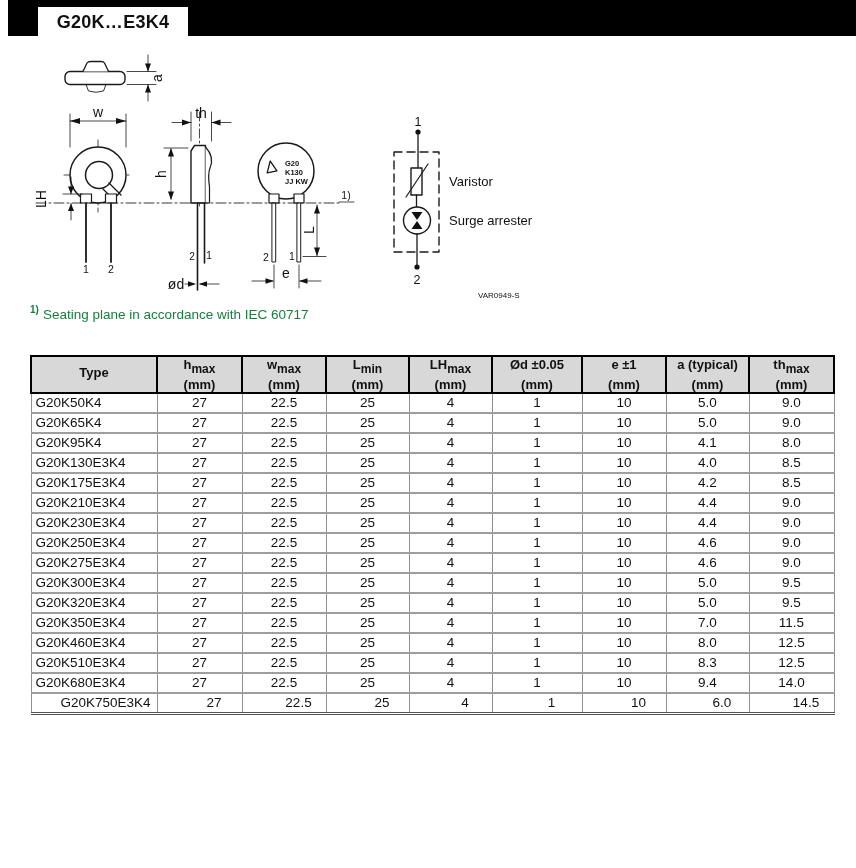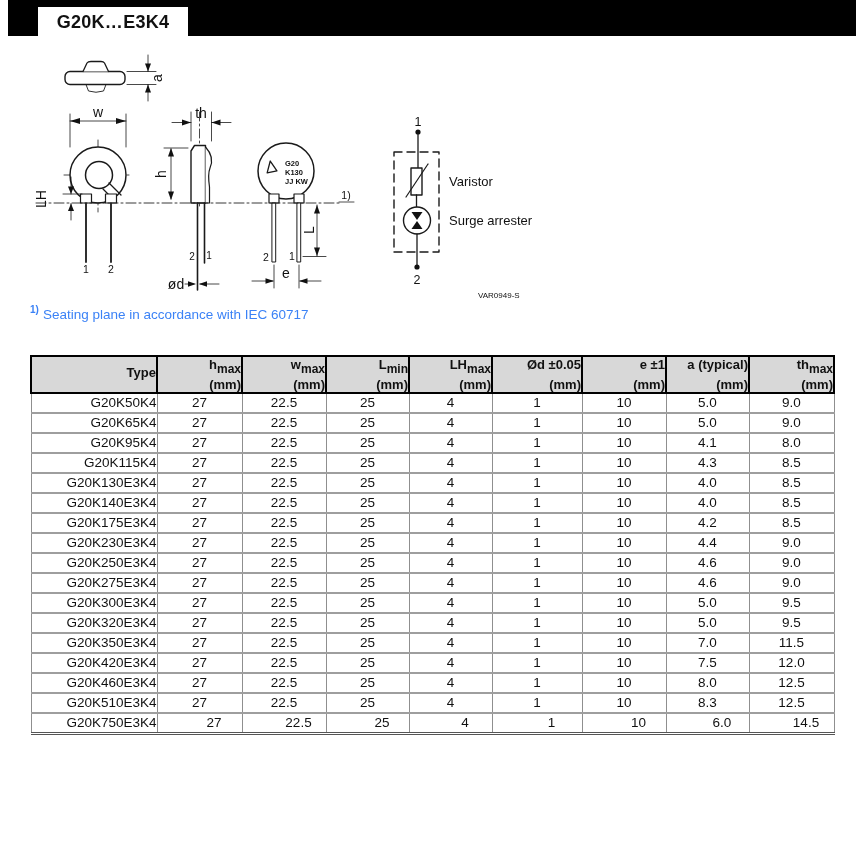--- a/index.html
+++ b/index.html
@@ -4,30 +4,30 @@
 <style>
   html,body{margin:0;padding:0;background:#fff;}
   .page{position:relative;width:856px;height:868px;background:#ffffff;
         font-family:"Liberation Sans",sans-serif;color:#111;overflow:hidden;margin-left:8px;}
   .topbar{position:absolute;left:0;top:0;width:856px;height:36px;background:#000;}
   .titlebox{position:absolute;left:30px;top:7px;width:150px;height:30px;background:#fff;
             display:flex;align-items:center;justify-content:center;
             font-weight:bold;font-size:18px;letter-spacing:.3px;}
   svg.draw{position:absolute;left:0;top:36px;}
   svg.draw text{font-family:"Liberation Sans",sans-serif;fill:#111;}
-  .footnote{position:absolute;left:22px;top:304px;font-size:13.5px;color:#3b82f6;}
+  .footnote{position:absolute;left:22px;top:304px;font-size:13.5px;color:#15803d;}
   .footnote sup{font-weight:bold;font-size:10px;margin-right:4px;}
   table.dims{position:absolute;left:22px;top:355px;border-collapse:collapse;table-layout:fixed;
              width:803px;font-family:"Liberation Sans",sans-serif;}
   table.dims th{background:#d8d8d8;border:2px solid #000;font-size:13px;font-weight:bold;
-                height:35px;padding:0;vertical-align:middle;text-align:right;line-height:15px;}
+                height:35px;padding:0;vertical-align:middle;text-align:center;line-height:15px;}
   table.dims th sub{font-size:12px;}
   table.dims td{border:1px solid #8f8f8f;border-bottom:2px solid #9e9e9e;height:18px;
                 font-size:13.5px;padding:0;text-align:center;line-height:18px;color:#111;}
-  table.dims td.typecol{text-align:right;padding-left:4px;}
+  table.dims td.typecol{text-align:left;padding-left:4px;}
   table.dims tr:last-child td{border-bottom:3px double #555;padding-left:29px;}
 </style>
 </head>
 <body>
 
 <div class="page">
 
   <div class="topbar"></div>
   <div class="titlebox">G20K…E3K4</div>
 
@@ -217,64 +217,53 @@
           <td>27</td>
           <td>22.5</td>
           <td>25</td>
           <td>4</td>
           <td>1</td>
           <td>10</td>
           <td>4.1</td>
           <td>8.0</td>
         </tr>
         <tr>
-          <td class="typecol">G20K115K4</td>
-          <td>27</td>
-          <td>22.5</td>
-          <td>25</td>
-          <td>4</td>
-          <td>1</td>
-          <td>10</td>
-          <td>4.3</td>
-          <td>8.5</td>
-        </tr>
-        <tr>
           <td class="typecol">G20K130E3K4</td>
           <td>27</td>
           <td>22.5</td>
           <td>25</td>
           <td>4</td>
           <td>1</td>
           <td>10</td>
           <td>4.0</td>
           <td>8.5</td>
         </tr>
         <tr>
-          <td class="typecol">G20K140E3K4</td>
-          <td>27</td>
-          <td>22.5</td>
-          <td>25</td>
-          <td>4</td>
-          <td>1</td>
-          <td>10</td>
-          <td>4.0</td>
-          <td>8.5</td>
-        </tr>
-        <tr>
           <td class="typecol">G20K175E3K4</td>
           <td>27</td>
           <td>22.5</td>
           <td>25</td>
           <td>4</td>
           <td>1</td>
           <td>10</td>
           <td>4.2</td>
           <td>8.5</td>
         </tr>
         <tr>
+          <td class="typecol">G20K210E3K4</td>
+          <td>27</td>
+          <td>22.5</td>
+          <td>25</td>
+          <td>4</td>
+          <td>1</td>
+          <td>10</td>
+          <td>4.4</td>
+          <td>9.0</td>
+        </tr>
+        <tr>
           <td class="typecol">G20K230E3K4</td>
           <td>27</td>
           <td>22.5</td>
           <td>25</td>
           <td>4</td>
           <td>1</td>
           <td>10</td>
           <td>4.4</td>
           <td>9.0</td>
         </tr>
@@ -327,31 +316,20 @@
           <td>27</td>
           <td>22.5</td>
           <td>25</td>
           <td>4</td>
           <td>1</td>
           <td>10</td>
           <td>7.0</td>
           <td>11.5</td>
         </tr>
         <tr>
-          <td class="typecol">G20K420E3K4</td>
-          <td>27</td>
-          <td>22.5</td>
-          <td>25</td>
-          <td>4</td>
-          <td>1</td>
-          <td>10</td>
-          <td>7.5</td>
-          <td>12.0</td>
-        </tr>
-        <tr>
           <td class="typecol">G20K460E3K4</td>
           <td>27</td>
           <td>22.5</td>
           <td>25</td>
           <td>4</td>
           <td>1</td>
           <td>10</td>
           <td>8.0</td>
           <td>12.5</td>
         </tr>
@@ -360,20 +338,31 @@
           <td>27</td>
           <td>22.5</td>
           <td>25</td>
           <td>4</td>
           <td>1</td>
           <td>10</td>
           <td>8.3</td>
           <td>12.5</td>
         </tr>
         <tr>
+          <td class="typecol">G20K680E3K4</td>
+          <td>27</td>
+          <td>22.5</td>
+          <td>25</td>
+          <td>4</td>
+          <td>1</td>
+          <td>10</td>
+          <td>9.4</td>
+          <td>14.0</td>
+        </tr>
+        <tr>
           <td class="typecol">G20K750E3K4</td>
           <td>27</td>
           <td>22.5</td>
           <td>25</td>
           <td>4</td>
           <td>1</td>
           <td>10</td>
           <td>6.0</td>
           <td>14.5</td>
         </tr>

